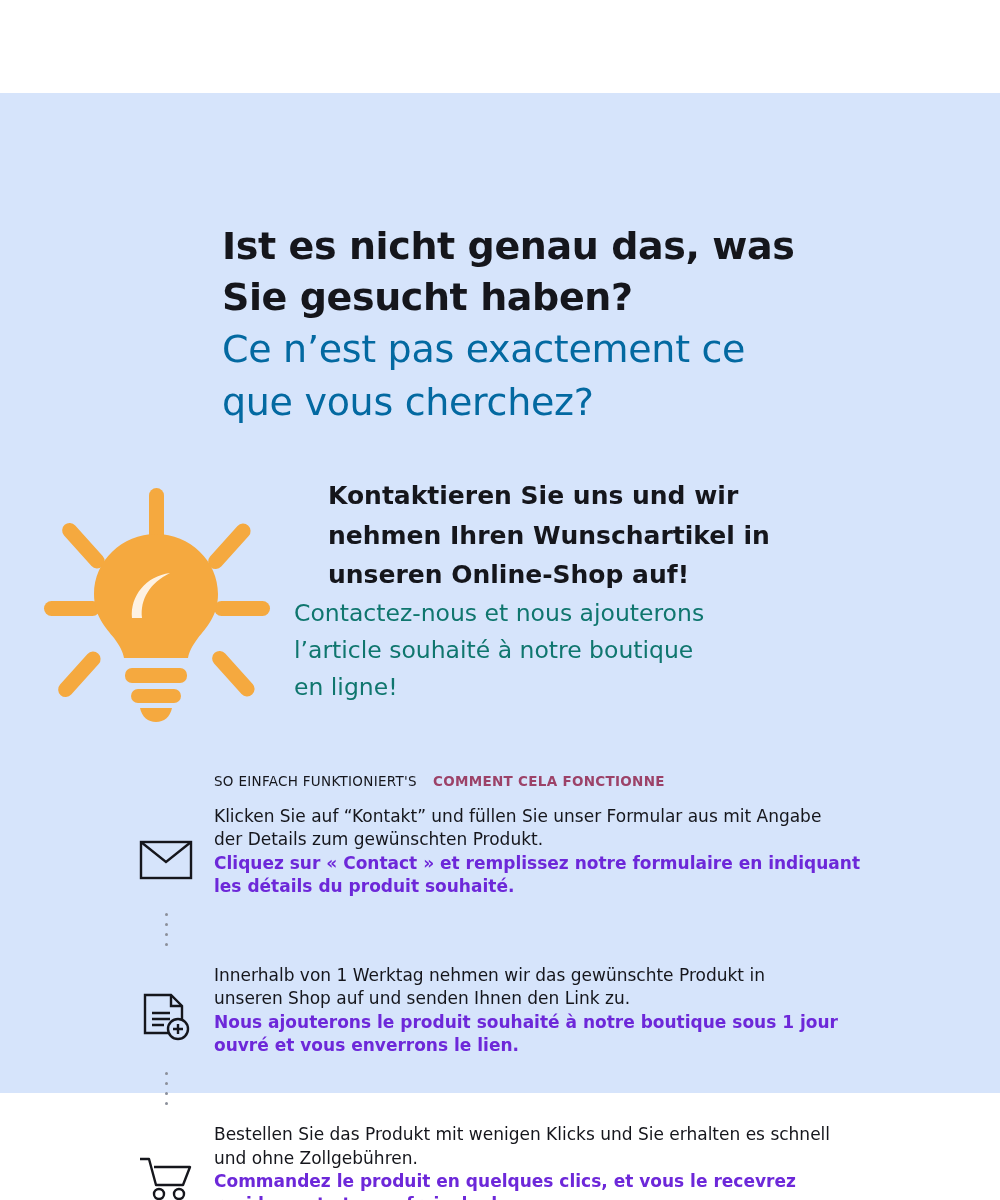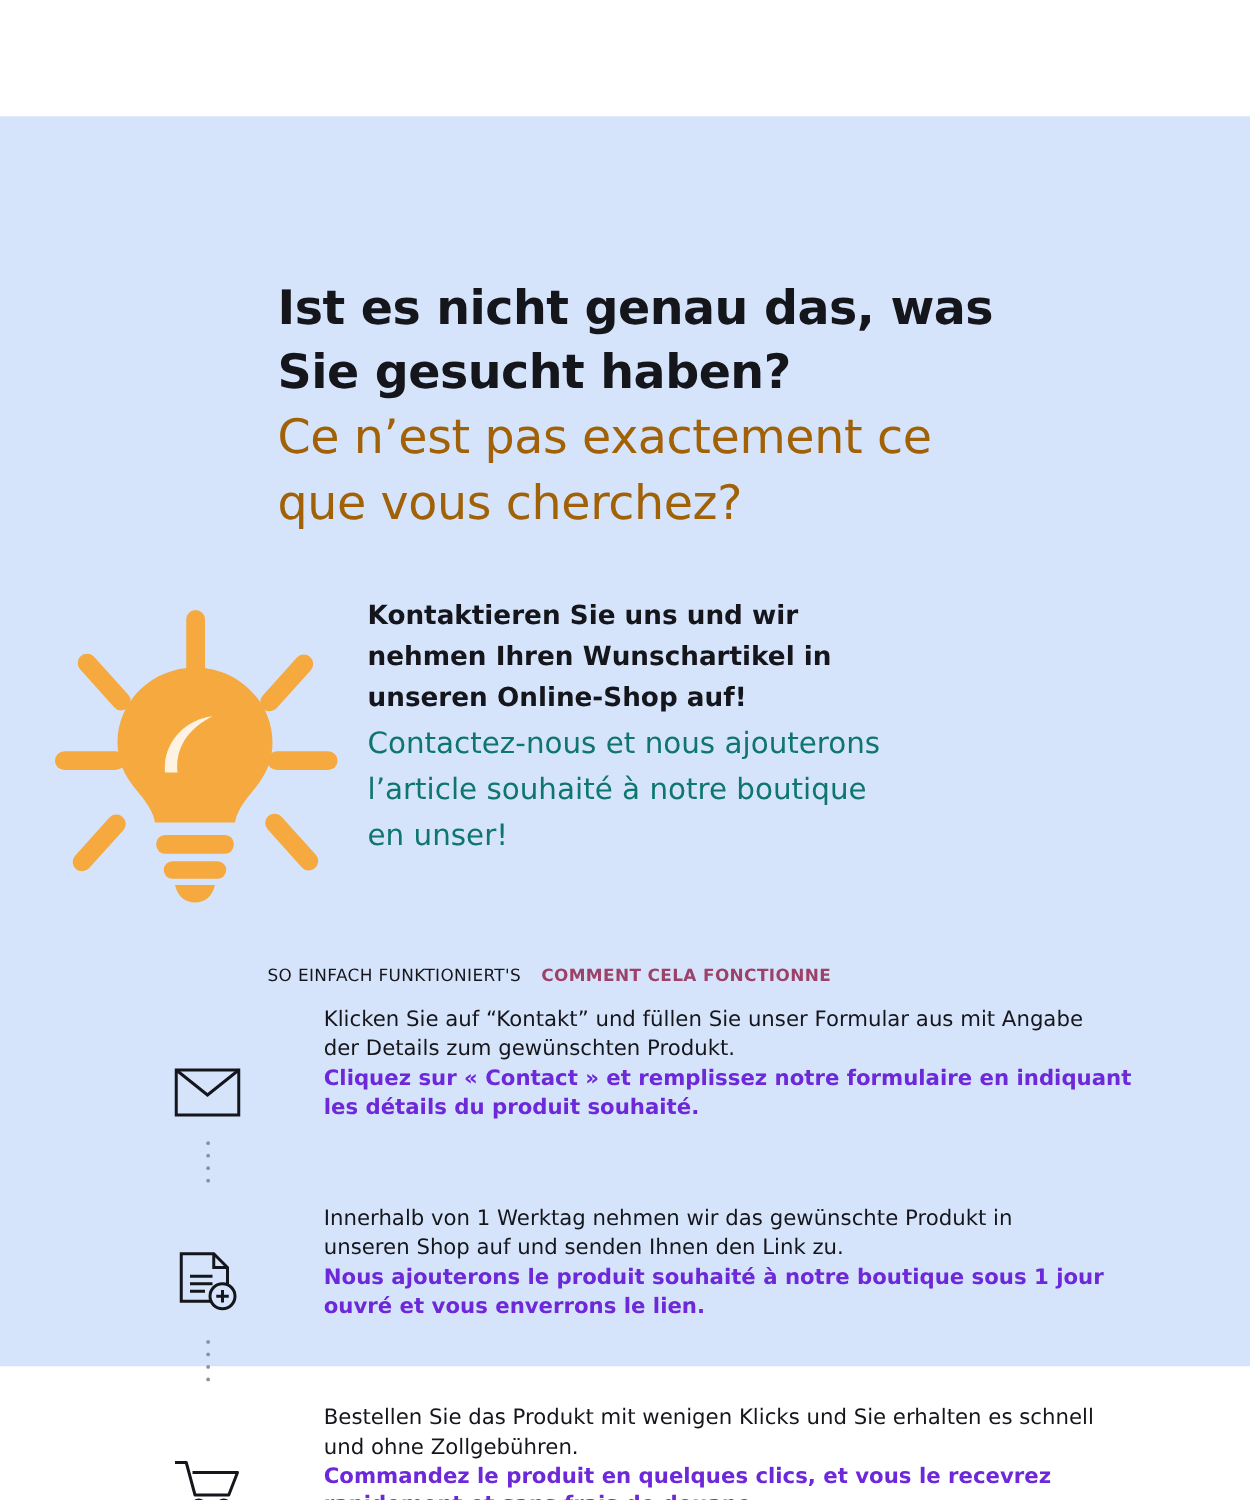--- a/index.html
+++ b/index.html
@@ -38,43 +38,44 @@
     font-size: 38px;
     font-weight: 700;
     line-height: 1.33;
     color: #15161c;
     letter-spacing: -0.4px;
   }
   .headline .fr {
     font-size: 38px;
     font-weight: 400;
     line-height: 1.33;
-    color: #a16207;
+    color: #0369a1;
     letter-spacing: -0.3px;
     margin-top: 2px;
   }
   
   .bulb {
     position: absolute;
     left: 36px;
     top: 385px;
     width: 240px;
     height: 245px;
   }
   .intro {
     position: absolute;
     left: 294px;
     top: 383px;
     width: 640px;
   }
   .intro .de {
-    font-size: 21px;
+    font-size: 25px;
     font-weight: 700;
     line-height: 1.58;
     color: #15161c;
+    margin-left: 34px;
   }
   .intro .fr {
     font-size: 23.5px;
     font-weight: 400;
     line-height: 1.58;
     color: #0f766e;
   }
   
   .steps-head {
     position: absolute;
@@ -99,22 +100,21 @@
   
   .steps {
     position: absolute;
     left: 118px;
     top: 708px;
     width: 830px;
   }
   .step {
     position: relative;
     display: flex;
-    align-items: flex-end;
-    gap: 45px;
+    align-items: center;
   }
   .step-icon {
     width: 96px;
     flex: 0 0 96px;
     display: flex;
     justify-content: center;
     padding-top: 24px;
   }
   .step-text {
     flex: 1;
@@ -185,21 +185,21 @@
         <path d="M96 140c-2-22 14-42 38-45-20 10-30 26-28 45z" fill="#ffffff" opacity="0.85"></path>
       </svg>
     </div>
 
     <div class="intro">
       <div class="de">Kontaktieren Sie uns und wir</div>
       <div class="de">nehmen Ihren Wunschartikel in</div>
       <div class="de">unseren Online-Shop auf!</div>
       <div class="fr">Contactez-nous et nous ajouterons</div>
       <div class="fr">l’article souhaité à notre boutique</div>
-      <div class="fr">en unser!</div>
+      <div class="fr">en ligne!</div>
     </div>
 
     <div class="steps-head">
       <span class="de">SO EINFACH FUNKTIONIERT'S</span>
       <span class="fr">COMMENT CELA FONCTIONNE</span>
     </div>
 
     <div class="steps">
 
       <div class="step">

